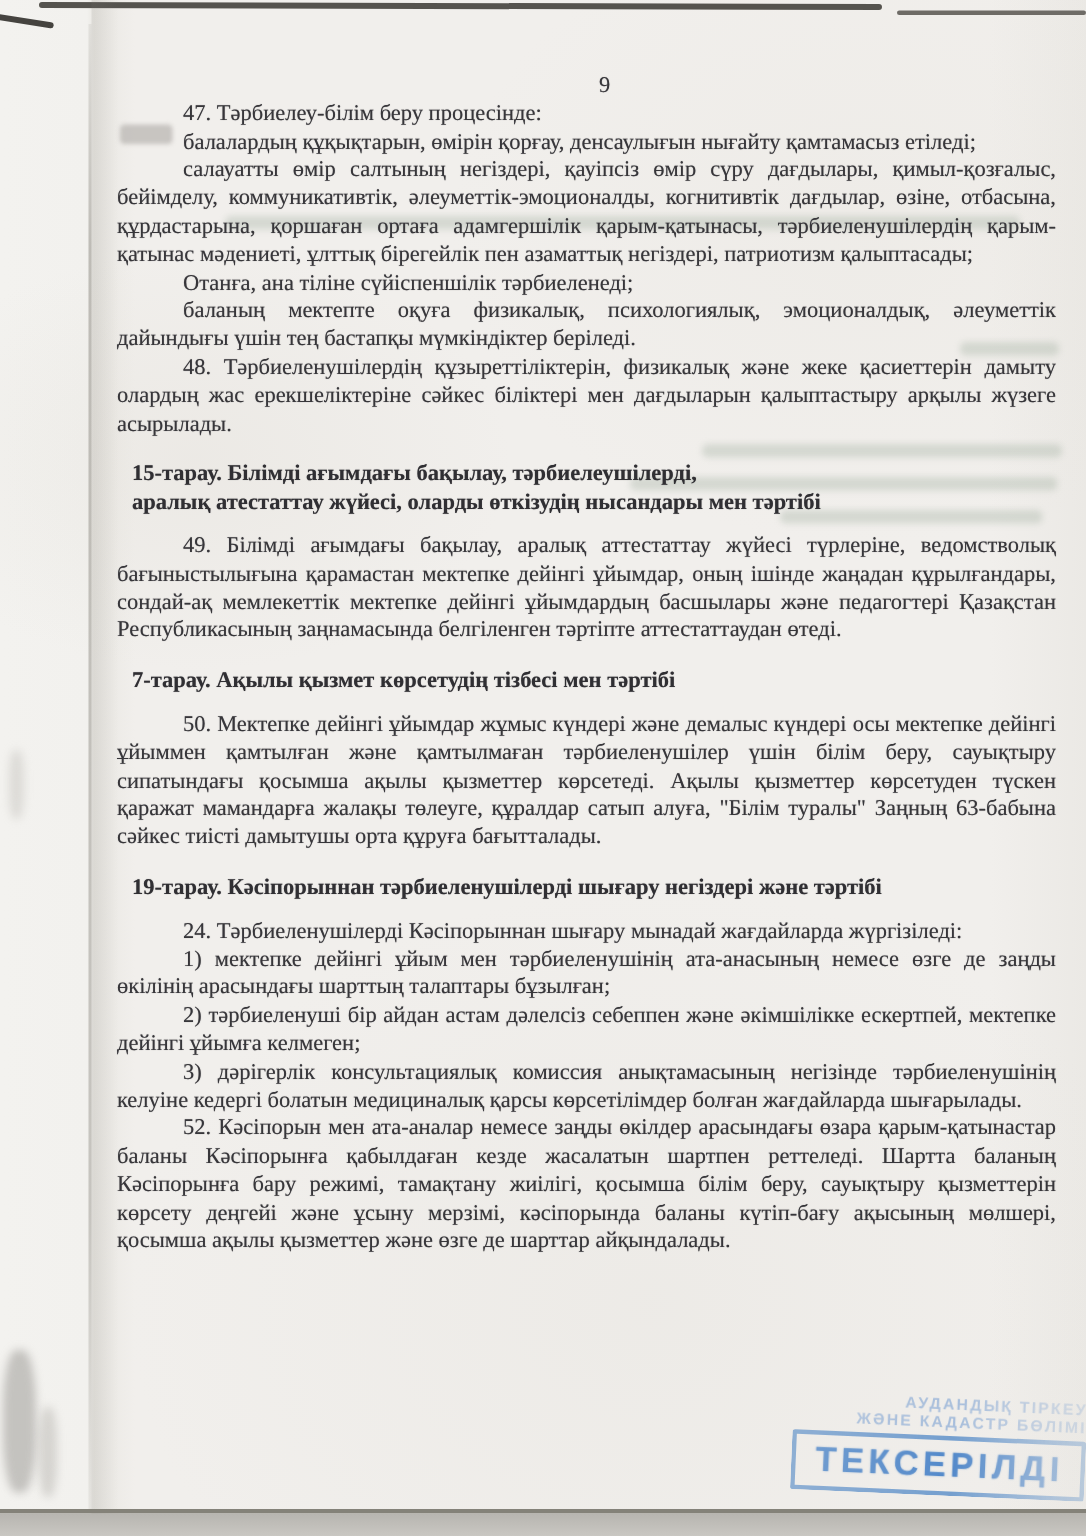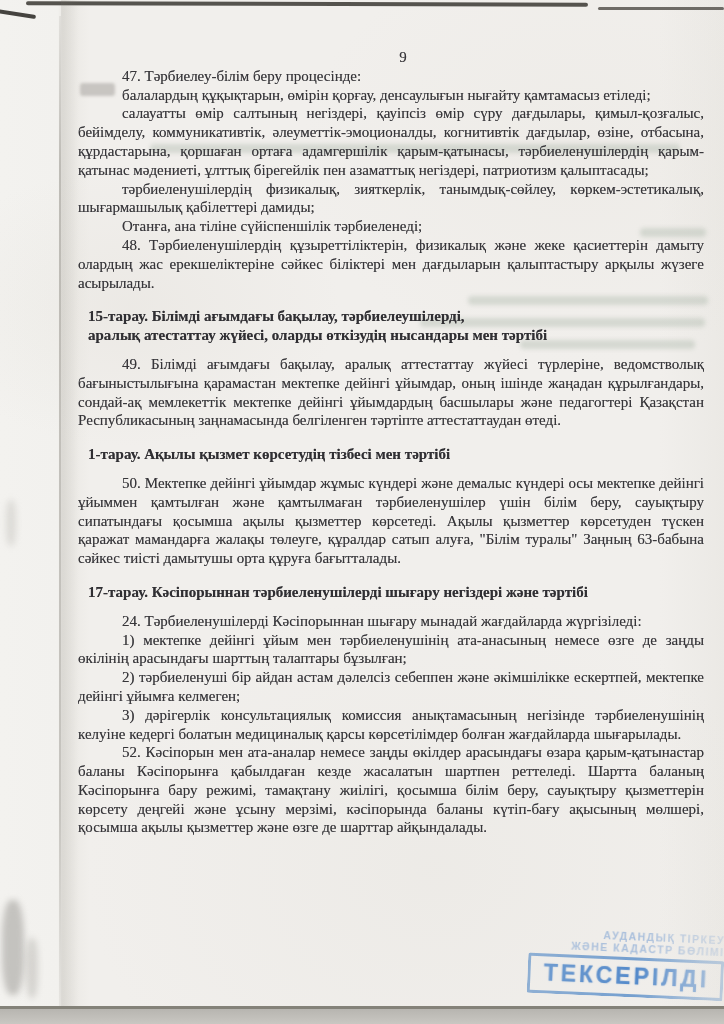--- a/index.html
+++ b/index.html
@@ -93,32 +93,32 @@
   <div class="ghost ghost-3"></div>
   <div class="ghost ghost-4"></div>
   <div class="ghost ghost-5"></div>
 
   <div class="doc">
     <p class="page-num">9</p>
 
     <p class="para first-para">47. Тәрбиелеу-білім беру процесінде:</p>
     <p class="para">балалардың құқықтарын, өмірін қорғау, денсаулығын нығайту қамтамасыз етіледі;</p>
     <p class="para">салауатты өмір салтының негіздері, қауіпсіз өмір сүру дағдылары, қимыл-қозғалыс, бейімделу, коммуникативтік, әлеуметтік-эмоционалды, когнитивтік дағдылар, өзіне, отбасына, құрдастарына, қоршаған ортаға адамгершілік қарым-қатынасы, тәрбиеленушілердің қарым-қатынас мәдениеті, ұлттық бірегейлік пен азаматтық негіздері, патриотизм қалыптасады;</p>
-    <p class="para">тәрбиеленушілердің физикалық, зияткерлік, танымдық-сөйлеу, көркем-эстетикалық, шығармашылық қабілеттері дамиды;</p>
     <p class="para">Отанға, ана тіліне сүйіспеншілік тәрбиеленеді;</p>
+    <p class="para">баланың мектепте оқуға физикалық, психологиялық, эмоционалдық, әлеуметтік дайындығы үшін тең бастапқы мүмкіндіктер беріледі.</p>
     <p class="para">48. Тәрбиеленушілердің құзыреттіліктерін, физикалық және жеке қасиеттерін дамыту олардың жас ерекшеліктеріне сәйкес біліктері мен дағдыларын қалыптастыру арқылы жүзеге асырылады.</p>
 
     <p class="heading">15-тарау. Білімді ағымдағы бақылау, тәрбиелеушілерді,
 аралық атестаттау жүйесі, оларды өткізудің нысандары мен тәртібі</p>
     <p class="para">49. Білімді ағымдағы бақылау, аралық аттестаттау жүйесі түрлеріне, ведомстволық бағыныстылығына қарамастан мектепке дейінгі ұйымдар, оның ішінде жаңадан құрылғандары, сондай-ақ мемлекеттік мектепке дейінгі ұйымдардың басшылары және педагогтері Қазақстан Республикасының заңнамасында белгіленген тәртіпте аттестаттаудан өтеді.</p>
 
-    <p class="heading">1-тарау. Ақылы қызмет көрсетудің тізбесі мен тәртібі</p>
+    <p class="heading">7-тарау. Ақылы қызмет көрсетудің тізбесі мен тәртібі</p>
     <p class="para">50. Мектепке дейінгі ұйымдар жұмыс күндері және демалыс күндері осы мектепке дейінгі ұйыммен қамтылған және қамтылмаған тәрбиеленушілер үшін білім беру, сауықтыру сипатындағы қосымша ақылы қызметтер көрсетеді. Ақылы қызметтер көрсетуден түскен қаражат мамандарға жалақы төлеуге, құралдар сатып алуға, "Білім туралы" Заңның 63-бабына сәйкес тиісті дамытушы орта құруға бағытталады.</p>
 
-    <p class="heading">17-тарау. Кәсіпорыннан тәрбиеленушілерді шығару негіздері және тәртібі</p>
+    <p class="heading">19-тарау. Кәсіпорыннан тәрбиеленушілерді шығару негіздері және тәртібі</p>
     <p class="para">24. Тәрбиеленушілерді Кәсіпорыннан шығару мынадай жағдайларда жүргізіледі:</p>
     <p class="para">1) мектепке дейінгі ұйым мен тәрбиеленушінің ата-анасының немесе өзге де заңды өкілінің арасындағы шарттың талаптары бұзылған;</p>
     <p class="para">2) тәрбиеленуші бір айдан астам дәлелсіз себеппен және әкімшілікке ескертпей, мектепке дейінгі ұйымға келмеген;</p>
     <p class="para">3) дәрігерлік консультациялық комиссия анықтамасының негізінде тәрбиеленушінің келуіне кедергі болатын медициналық қарсы көрсетілімдер болған жағдайларда шығарылады.</p>
 
     <p class="para">52. Кәсіпорын мен ата-аналар немесе заңды өкілдер арасындағы өзара қарым-қатынастар баланы Кәсіпорынға қабылдаған кезде жасалатын шартпен реттеледі. Шартта баланың Кәсіпорынға бару режимі, тамақтану жиілігі, қосымша білім беру, сауықтыру қызметтерін көрсету деңгейі және ұсыну мерзімі, кәсіпорында баланы күтіп-бағу ақысының мөлшері, қосымша ақылы қызметтер және өзге де шарттар айқындалады.</p>
   </div>
 
   <div class="stamp">
     <div class="stamp-line">АУДАНДЫҚ ТІРКЕУ</div>

